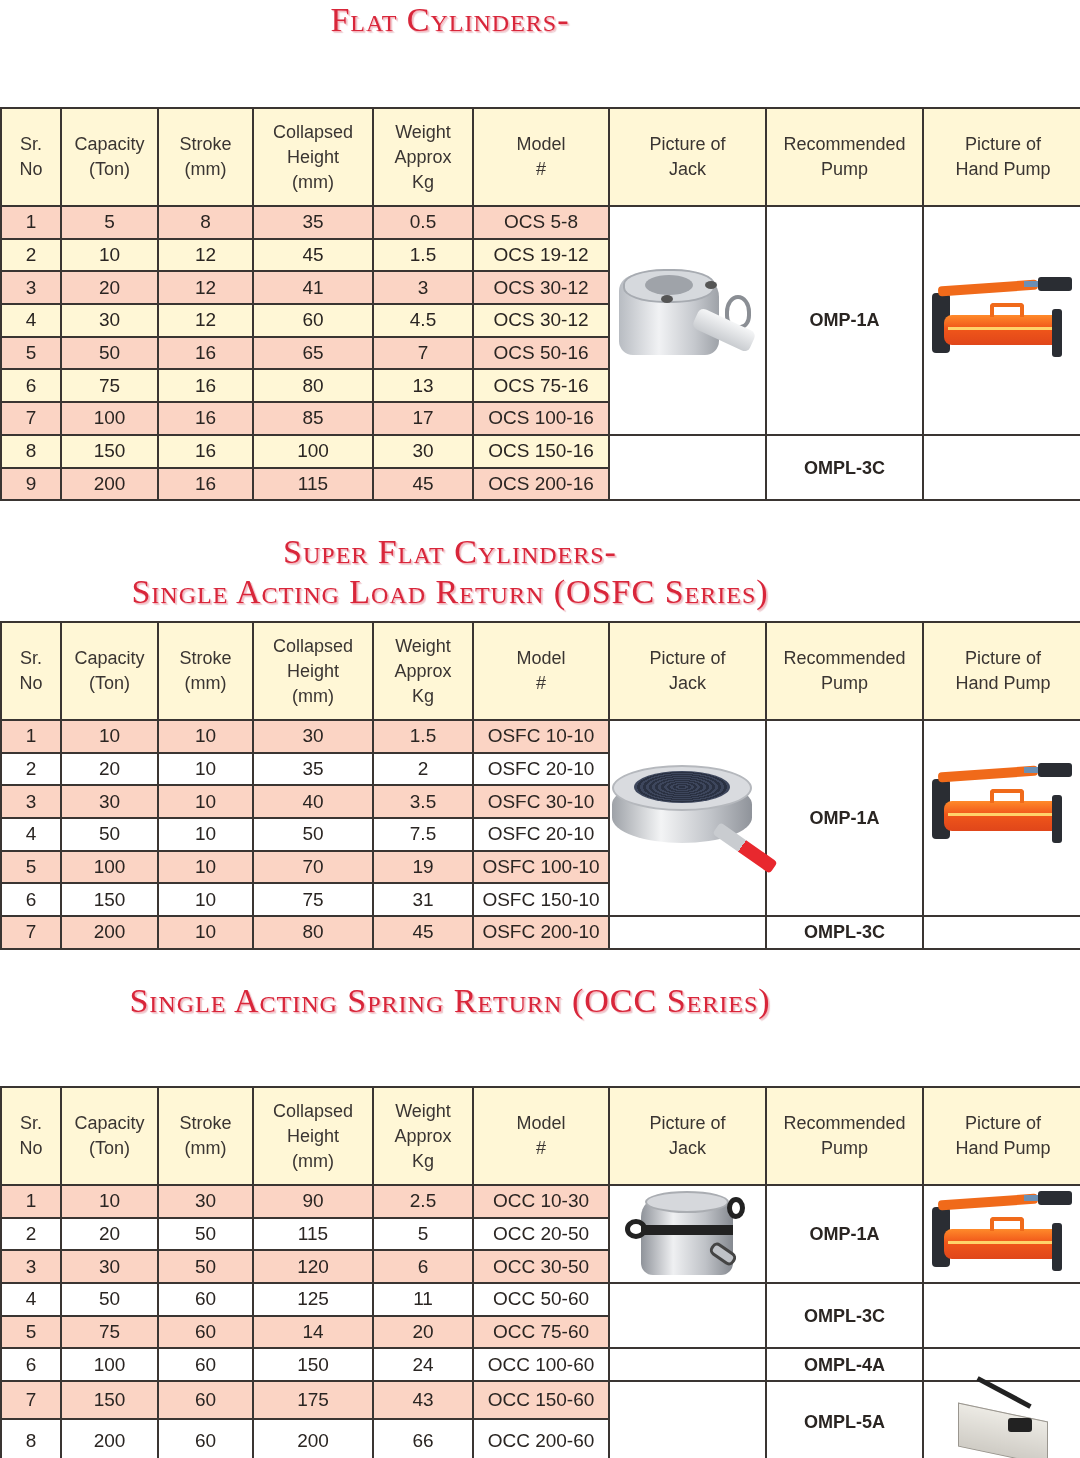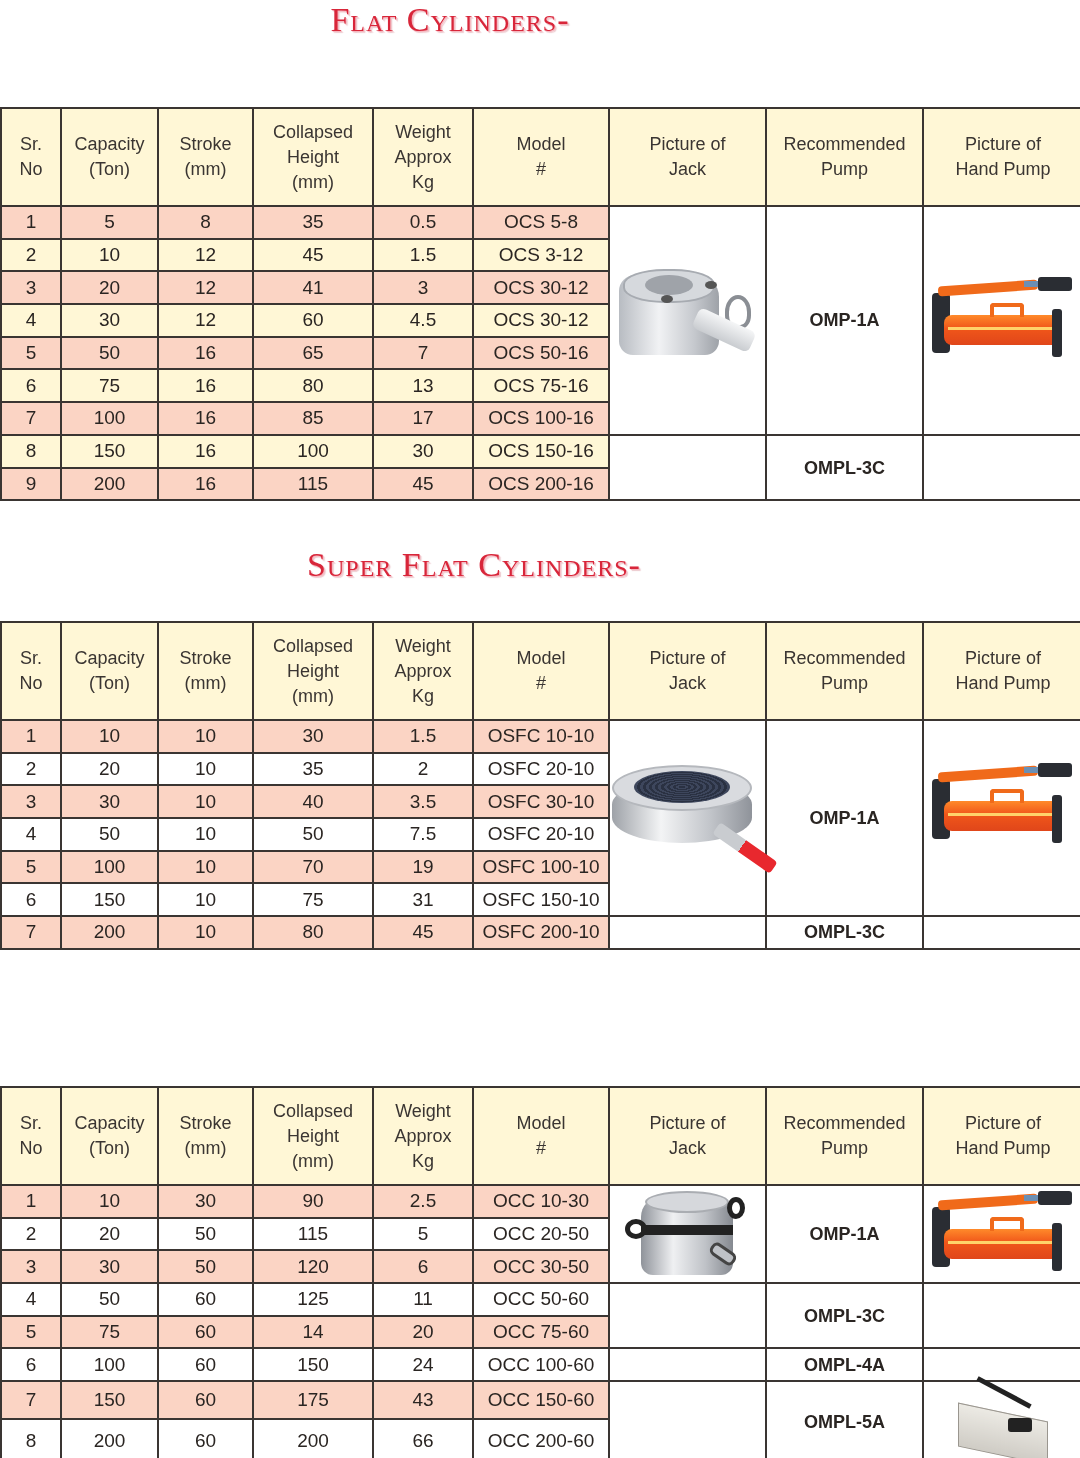--- a/index.html
+++ b/index.html
@@ -160,21 +160,21 @@
             </div>
           </div>
       </td>
     </tr>
     <tr class="yellow">
       <td class="cell">2</td>
       <td class="cell">10</td>
       <td class="cell">12</td>
       <td class="cell">45</td>
       <td class="cell">1.5</td>
-      <td class="cell">OCS 3-12</td>
+      <td class="cell">OCS 19-12</td>
     </tr>
     <tr class="pink">
       <td class="cell">3</td>
       <td class="cell">20</td>
       <td class="cell">12</td>
       <td class="cell">41</td>
       <td class="cell">3</td>
       <td class="cell">OCS 30-12</td>
     </tr>
     <tr class="yellow">
@@ -224,22 +224,23 @@
       <td class="cell">9</td>
       <td class="cell">200</td>
       <td class="cell">16</td>
       <td class="cell">115</td>
       <td class="cell">45</td>
       <td class="cell">OCS 200-16</td>
     </tr>
   </tbody>
 </table>
 
-<div class="title" style="top:545px;margin-left:24px;">
+<div class="title" style="top:532px;">
   <span>Super Flat Cylinders-</span>
+  <span>Single Acting Load Return (OSFC Series)</span>
 </div>
 
 <table class="spec" style="top:621px;">
   <colgroup>
     <col style="width:60px">
       <col style="width:97px">
       <col style="width:95px">
       <col style="width:120px">
       <col style="width:100px">
       <col style="width:136px">
@@ -342,20 +343,21 @@
       <td class="cell">45</td>
       <td class="cell">OSFC 200-10</td>
       <td class="pic"></td>
       <td class="pump">OMPL-3C</td>
       <td class="pic"></td>
     </tr>
   </tbody>
 </table>
 
 <div class="title" style="top:981px;">
+  <span>Single Acting Spring Return (OCC Series)</span>
 </div>
 
 <table class="spec" style="top:1086px;">
   <colgroup>
     <col style="width:60px">
       <col style="width:97px">
       <col style="width:95px">
       <col style="width:120px">
       <col style="width:100px">
       <col style="width:136px">

